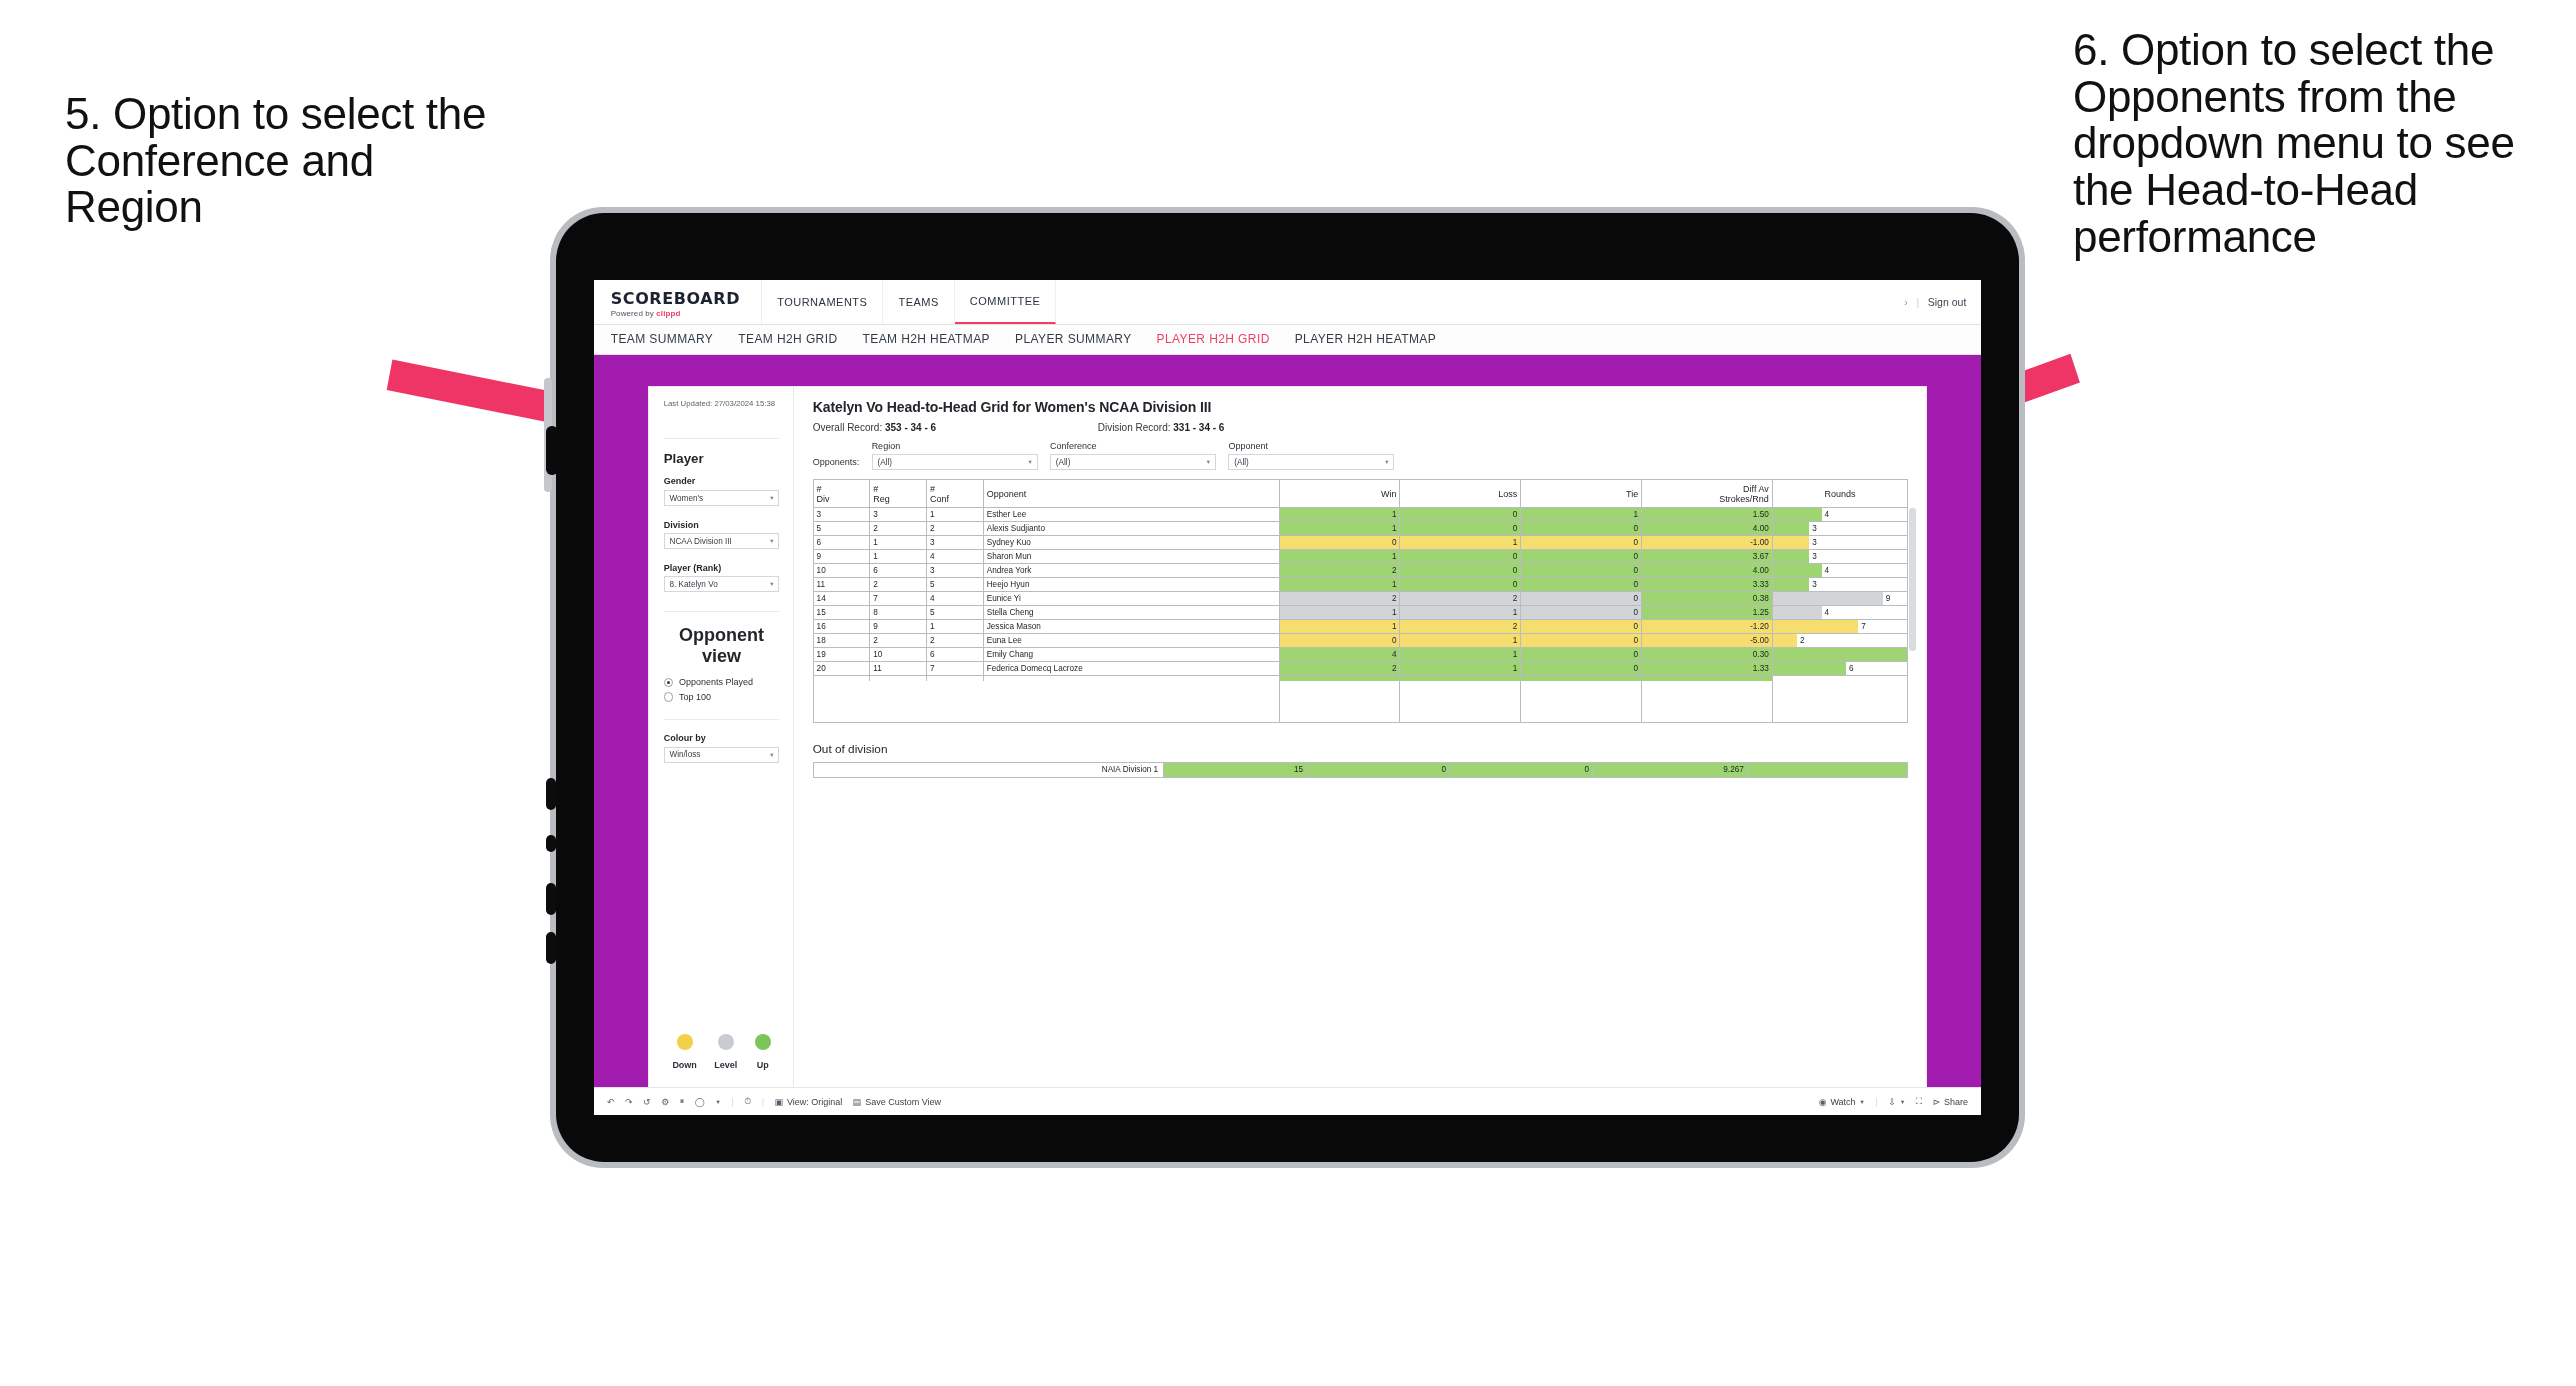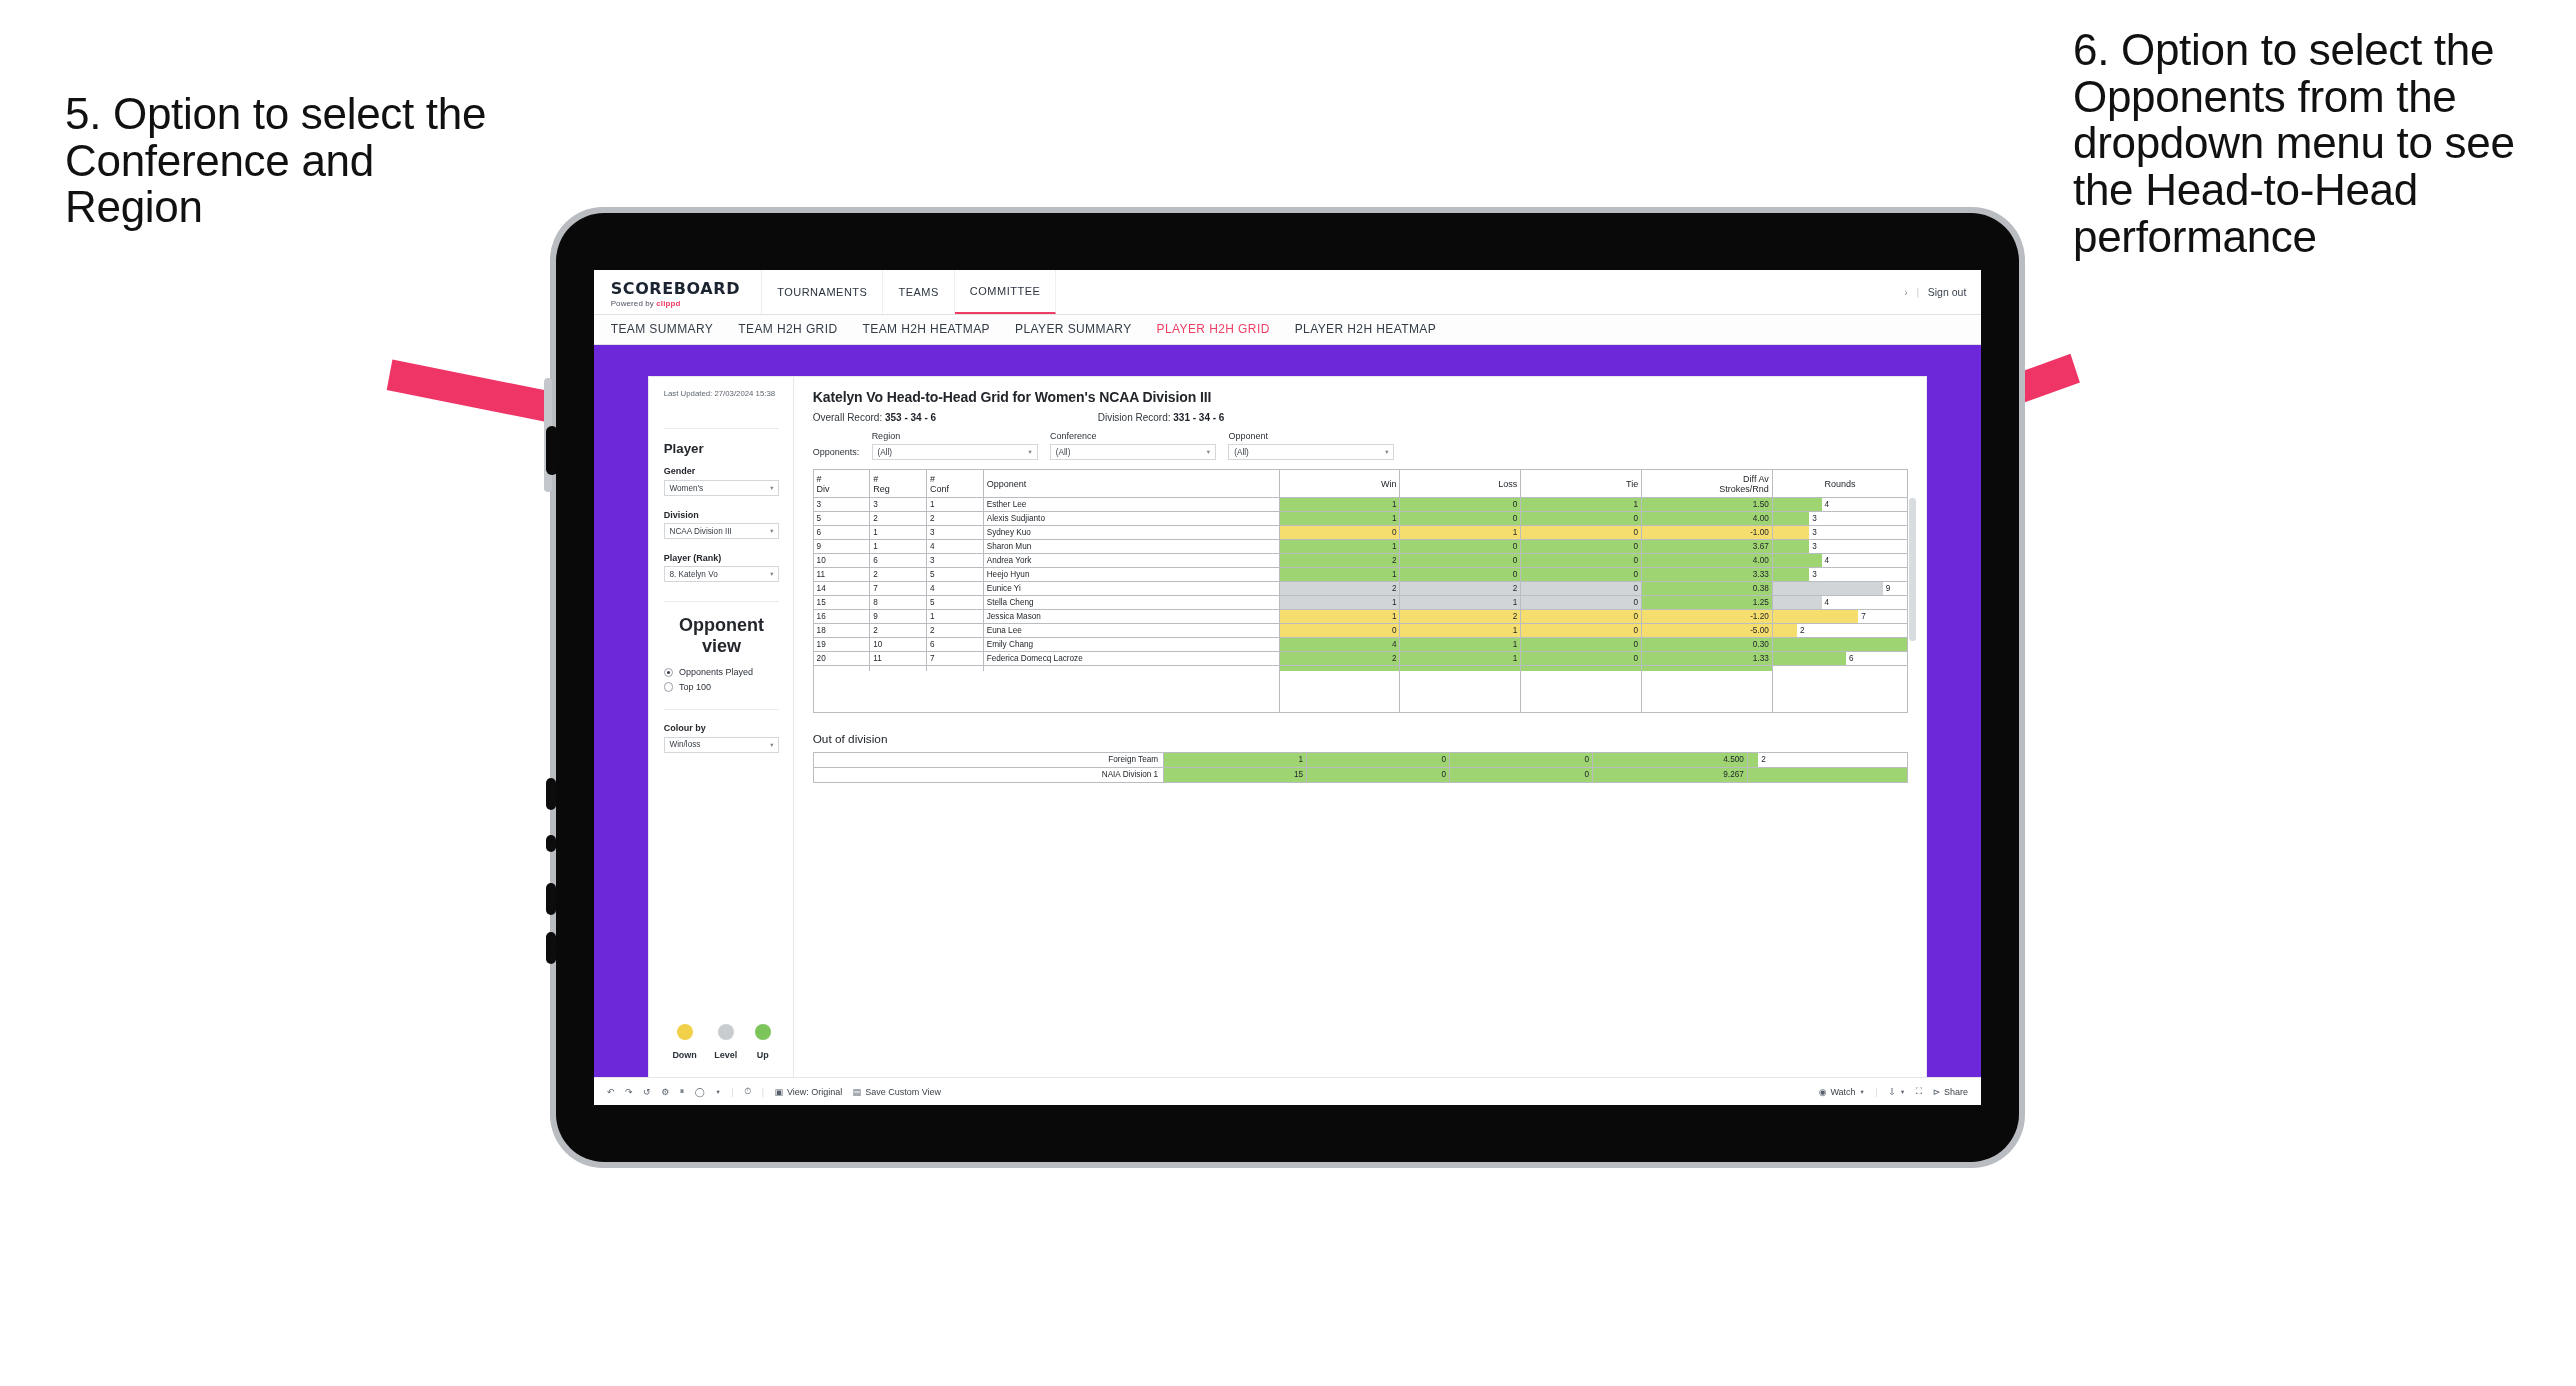--- a/index.html
+++ b/index.html
@@ -57,24 +57,24 @@
   .side-btn.b4 { top: 725px; width: 9.5px; height: 32px; }
   .bezel-edge {
     position: absolute; left: -5.7px; top: 171px;
     width: 7.6px; height: 114px;
     background: #c4c7cb; border-radius: 3.8px;
   }
 
   
   #screen {
     width: 100%; height: 100%;
-    background: #6d28d9;
+    background: #a21caf;
     overflow: hidden;
     position: relative;
-    display: flex; flex-direction: column;
+    display: flex; flex-direction: column; margin-top: 10px;
   }
 
   
   #topbar {
     background: #ffffff;
     height: 45px;
     display: flex; align-items: stretch;
     border-bottom: 1px solid #e2e2e2;
     flex: 0 0 auto;
   }
@@ -689,31 +689,20 @@
                       <td class="c-rnd"></td>
                     </tr>
                   </tbody>
               </table>
             </div>
 
             <div class="ood-title">Out of division</div>
             <div class="ood">
               <table>
                 <tbody id="ood-body">
-                    <tr>
-                      <td class="c-ood-name">Foreign Team</td>
-                      <td class="c-num g">1</td>
-                      <td class="c-num g">0</td>
-                      <td class="c-num g">0</td>
-                      <td class="c-diff g">4.500</td>
-                      <td class="c-rnd">
-                        <span class="rnd-bar g" style="width:6.666666666666667%"></span>
-                        <span class="rnd-val" style="left:6.666666666666667%">2</span>
-                      </td>
-                    </tr>
                     <tr>
                       <td class="c-ood-name">NAIA Division 1</td>
                       <td class="c-num g">15</td>
                       <td class="c-num g">0</td>
                       <td class="c-num g">0</td>
                       <td class="c-diff g">9.267</td>
                       <td class="c-rnd">
                         <span class="rnd-bar g" style="width:100%"></span>
                         <span class="rnd-val" style="left:100%">30</span>
                       </td>

